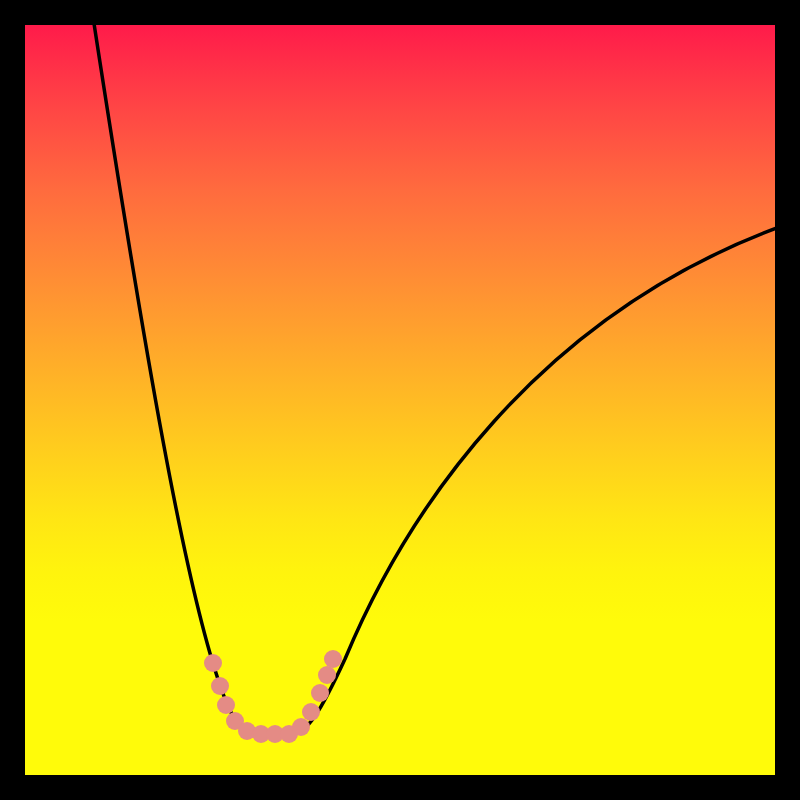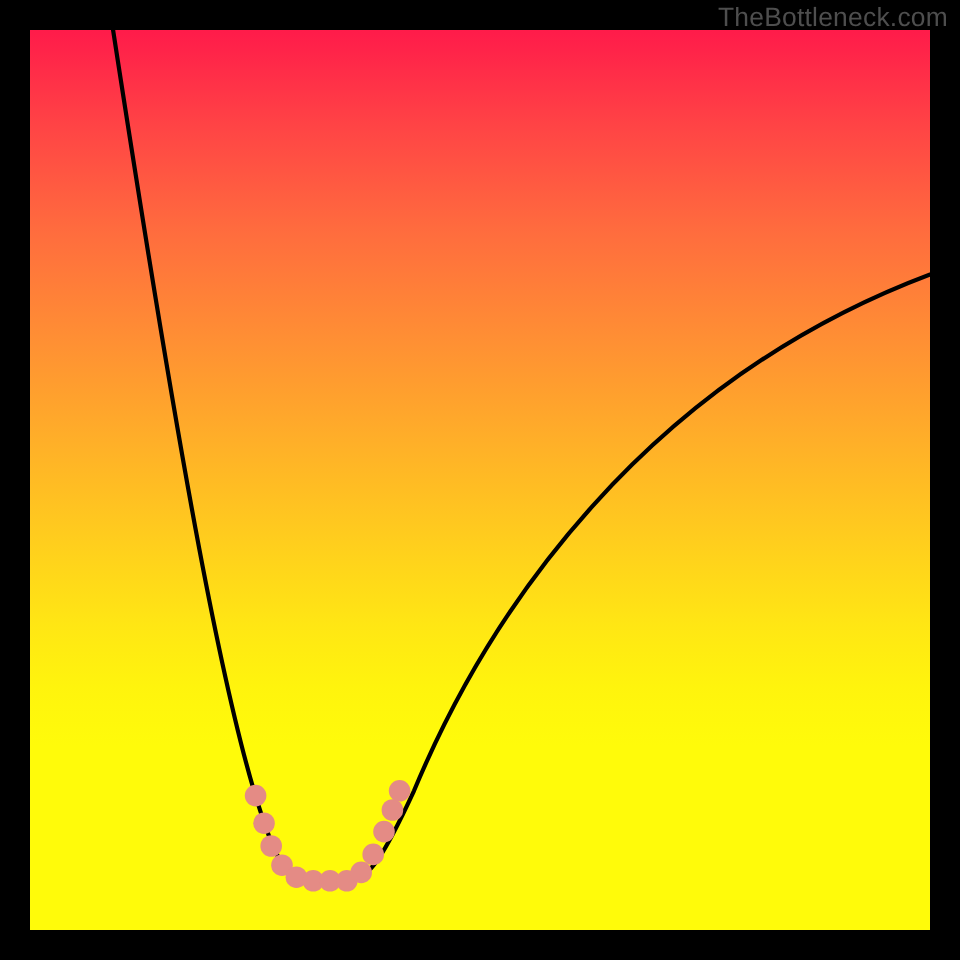--- a/index.html
+++ b/index.html
@@ -116,14 +116,13 @@
       <circle cx="250" cy="709" r="9"></circle>
       <circle cx="264" cy="709" r="9"></circle>
       <circle cx="276" cy="702" r="9"></circle>
       <circle cx="286" cy="687" r="9"></circle>
       <circle cx="295" cy="668" r="9"></circle>
       <circle cx="302" cy="650" r="9"></circle>
       <circle cx="308" cy="634" r="9"></circle>
     </g>
   </svg>
 
-  <div class="watermark">TheBottleneck.com</div>
 </div>
 
 </body></html>

